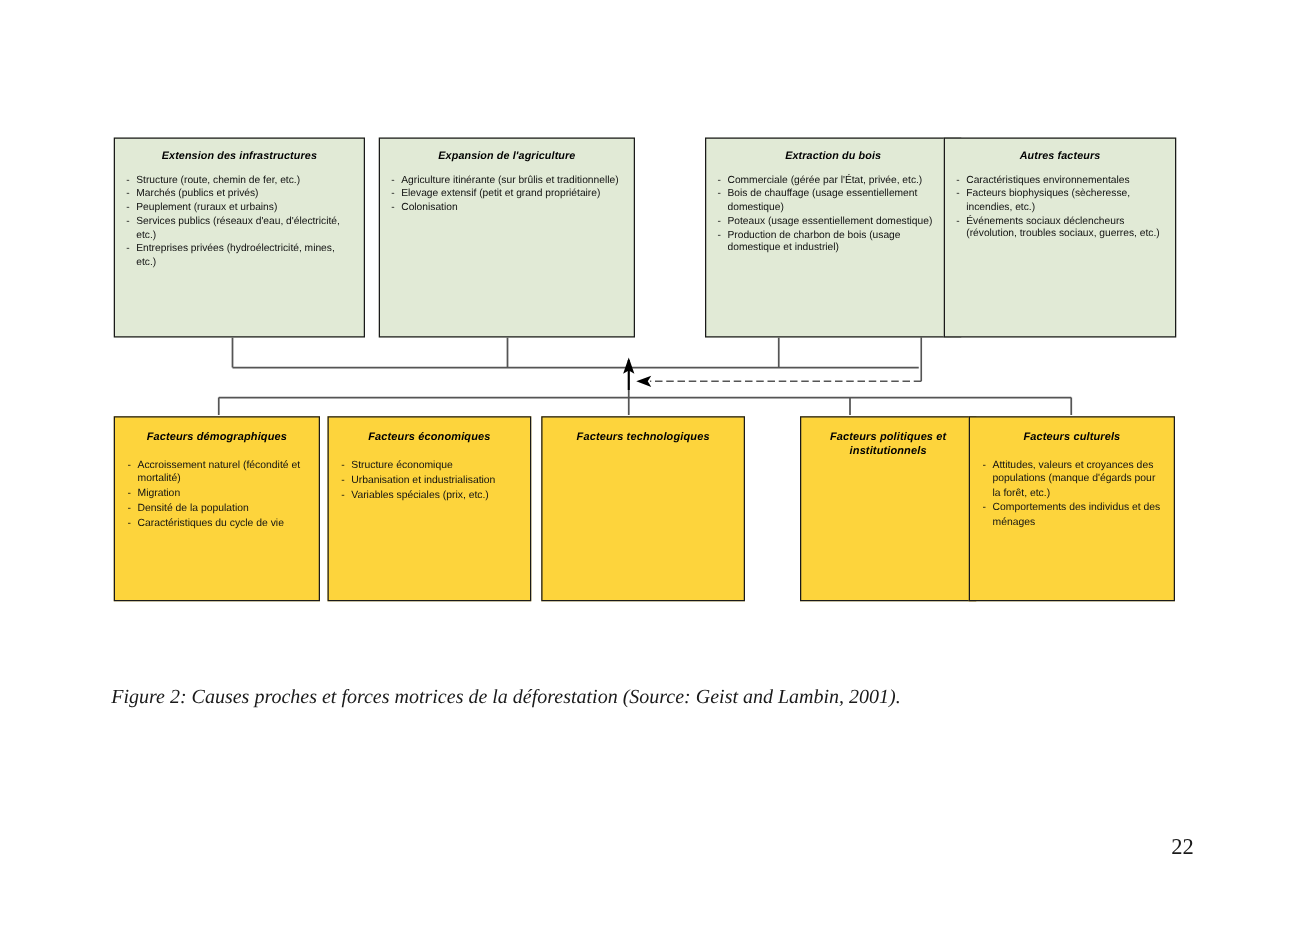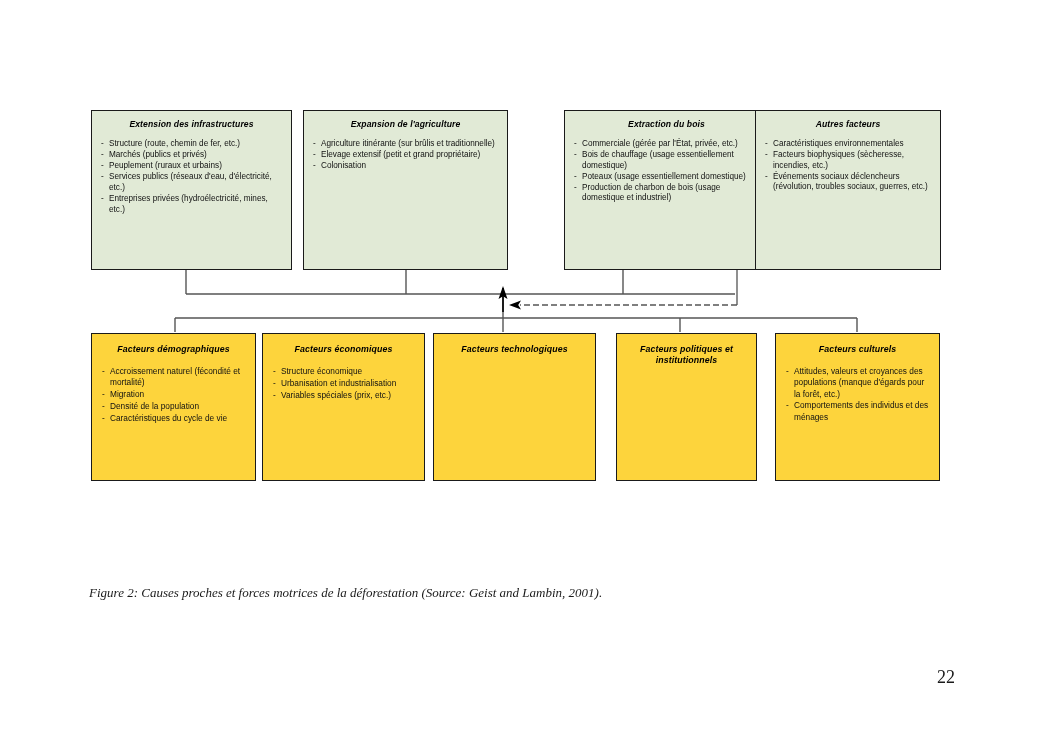--- a/index.html
+++ b/index.html
@@ -58,24 +58,23 @@
 
   
   #wires{position:absolute;left:0;top:0;width:1053px;height:745px;pointer-events:none;}
 
   #caption{
     position:absolute;
     left:89px;top:549px;
     width:720px;
     font-family:"Liberation Serif", serif;
     font-style:italic;
-    font-size:13px;
+    font-size:16px;
     color:#1a1a1a;
     white-space:nowrap;
-    margin-top:36px;
   }
   #pagenum{
     position:absolute;
     left:937px;top:667px;
     font-family:"Liberation Serif", serif;
     font-size:18px;
     color:#1a1a1a;
   }
 </style>
 </head>
@@ -178,21 +177,21 @@
       <li>Structure économique</li>
       <li>Urbanisation et industrialisation</li>
       <li>Variables spéciales (prix, etc.)</li>
     </ul>
   </div>
 
   <div class="box yellow" style="left:433px;top:333px;width:163px;height:148px;">
     <span class="box-title">Facteurs technologiques</span>
   </div>
 
-  <div class="box yellow" style="left:616px;top:333px;width:141px;height:148px;">
+  <div class="box yellow" style="left:640px;top:333px;width:141px;height:148px;">
     <span class="box-title">Facteurs politiques et institutionnels</span>
   </div>
 
   <div class="box yellow" style="left:775px;top:333px;width:165px;height:148px;">
     <span class="box-title">Facteurs culturels</span>
     <ul class="items">
       <li>Attitudes, valeurs et croyances des populations (manque d'égards pour la forêt, etc.)</li>
       <li>Comportements des individus et des ménages</li>
     </ul>
   </div>

